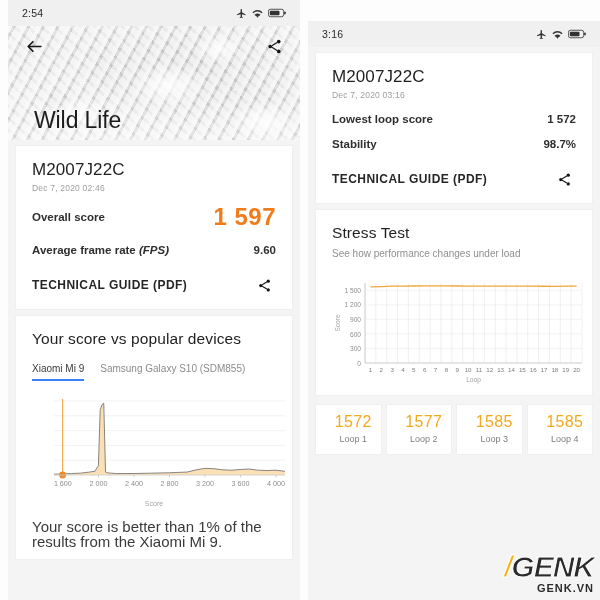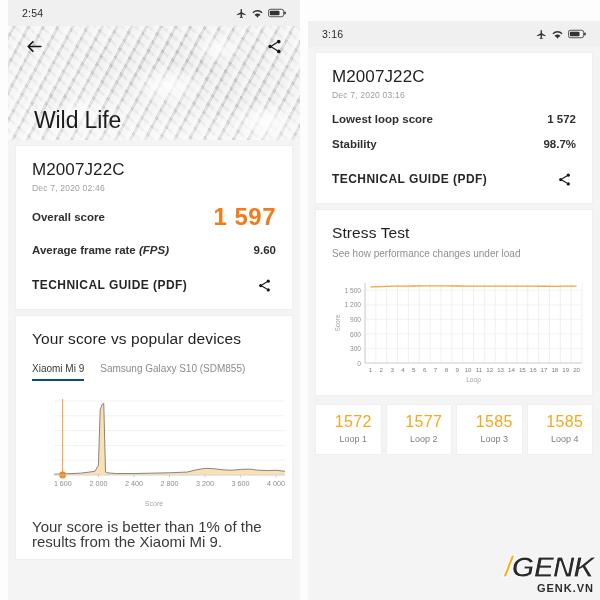--- a/index.html
+++ b/index.html
@@ -91,21 +91,21 @@
     margin-top:17px;
   }
   .tech-label{font-size:12px;color:#262626;letter-spacing:.45px;font-weight:600;}
 
   
   .sec-title{font-size:15.5px;color:#1f1f1f;letter-spacing:.1px;}
   .sec-sub{font-size:10px;color:#8f8f8f;line-height:14px;margin-top:5px;}
 
   .tabs{display:flex;gap:16px;margin-top:15px;}
   .tab{font-size:10px;color:#8b8b8b;padding-bottom:5px;cursor:pointer;}
-  .tab.active{color:#3a3a3a;border-bottom:2px solid #0c4a6e;}
+  .tab.active{color:#3a3a3a;border-bottom:2px solid #3b82f6;}
 
   .chart-wrap{margin-top:16px;}
   .axis-name{text-align:center;font-size:7px;color:#a6a6a6;margin-top:1px;}
   .footnote{font-size:15px;color:#3a3a3a;line-height:15px;margin-top:12px;}
 
   .loops{display:flex;gap:6px;margin:10px 8px 0 8px;text-align:center;}
   .loop-card{
     background:#fff;flex:1;padding:8px 0 10px 10px;box-sizing:border-box;
     box-shadow:0 0 0 .5px rgba(0,0,0,.045);
   }

